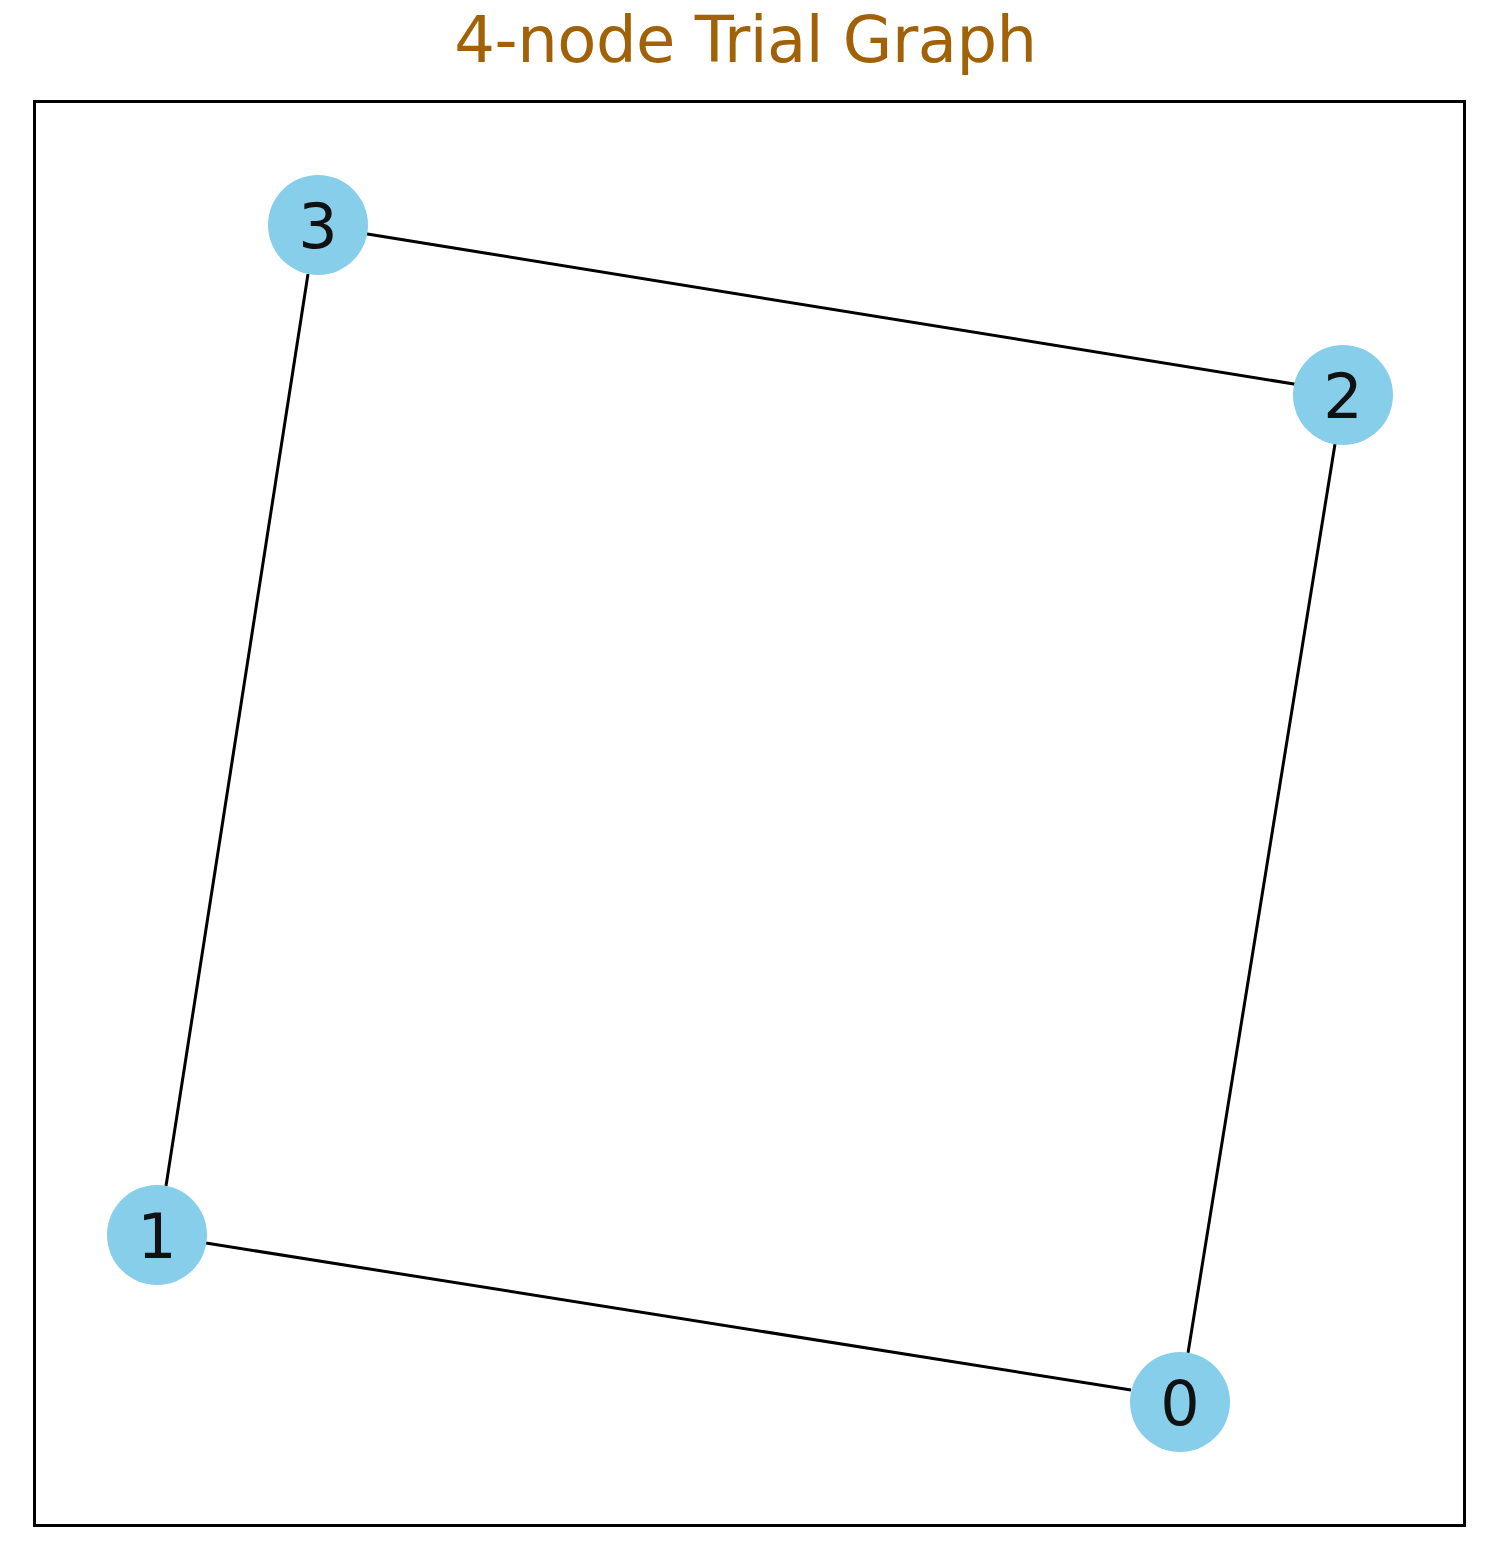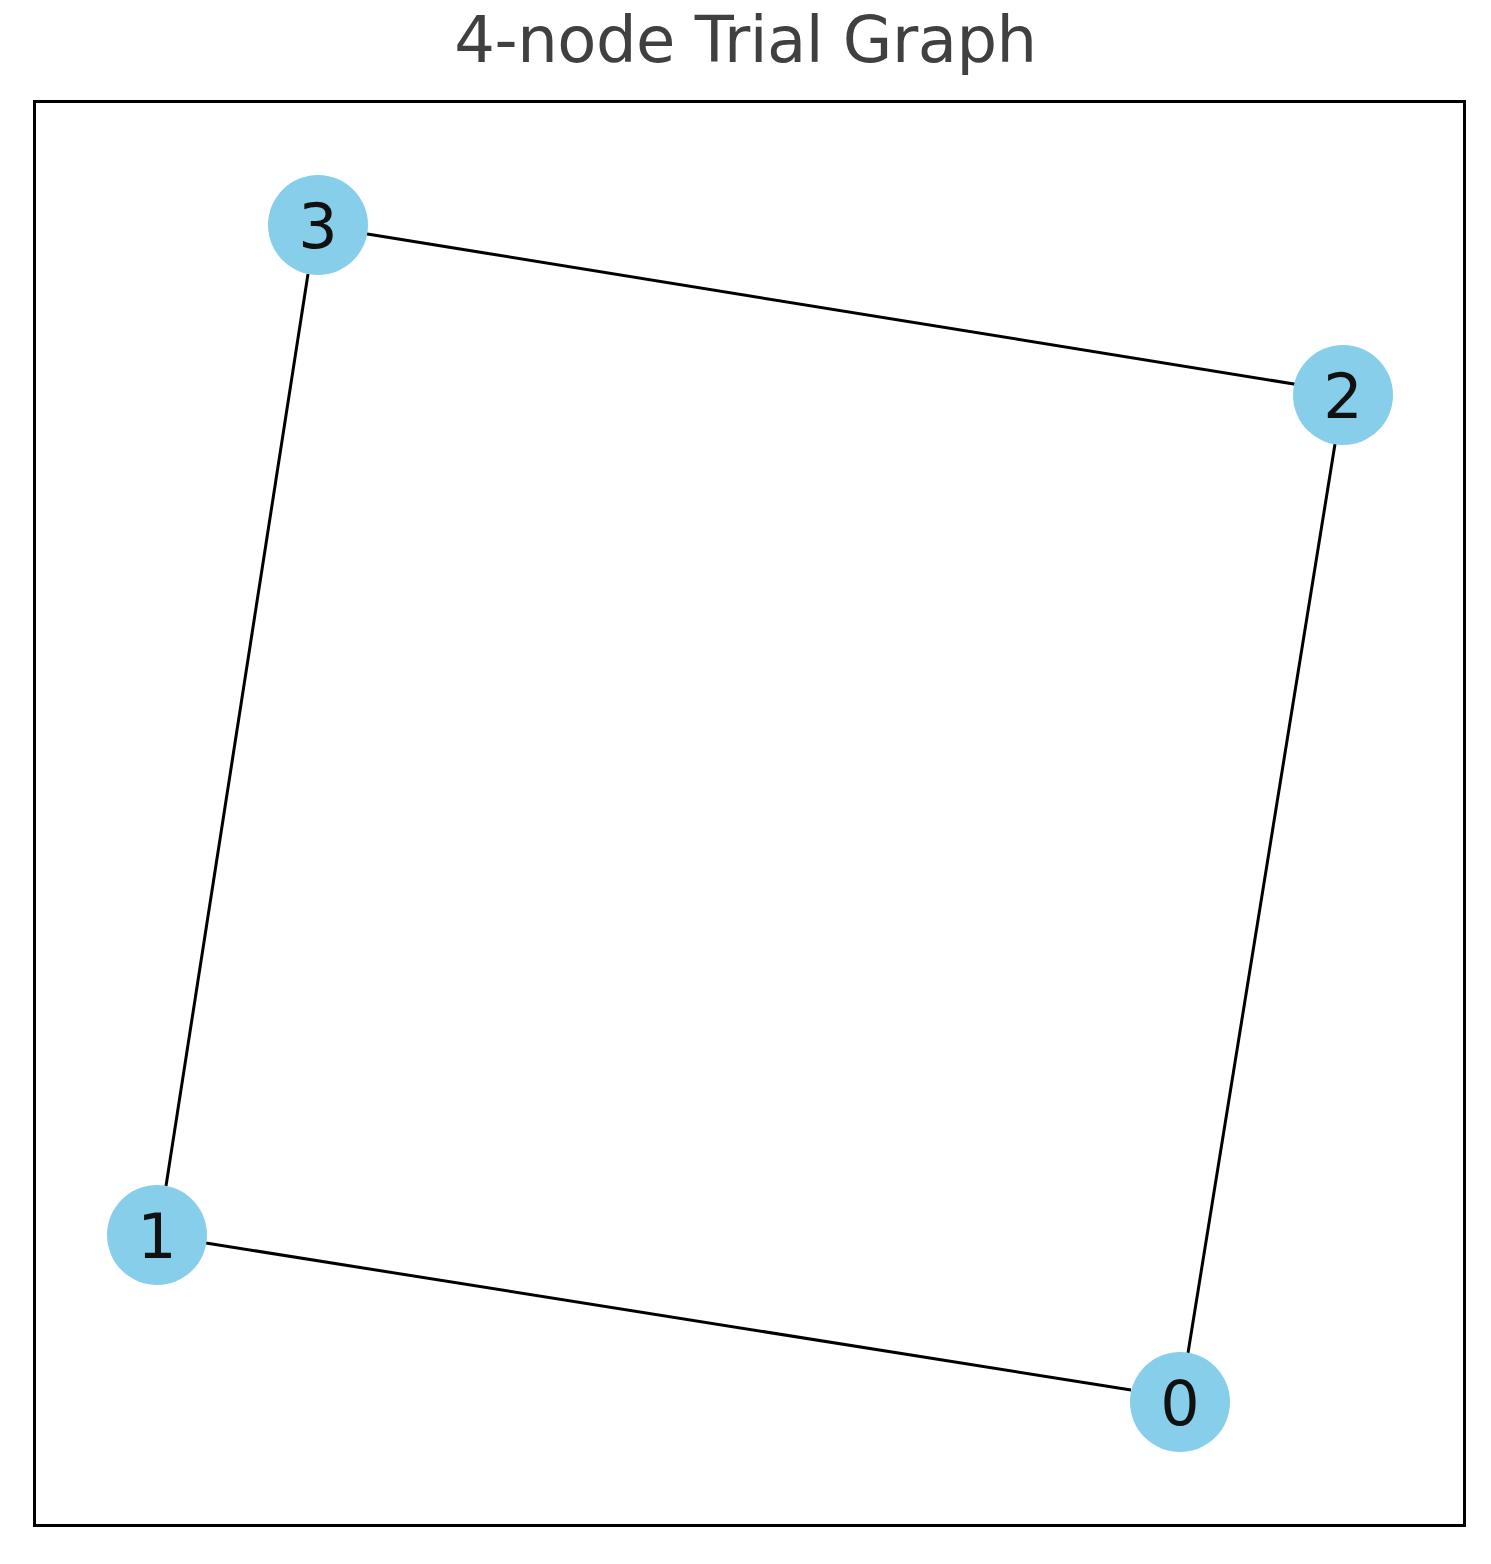--- a/index.html
+++ b/index.html
@@ -23,21 +23,21 @@
 
   
   #chart-title {
     position: absolute;
     left: 0;
     top: 8px;
     width: 1491px;
     text-align: center;
     font-size: 64px;
     line-height: 1.0;
-    color: #404040;
+    color: #a16207;
     font-weight: 400;
     letter-spacing: -0.5px;
     white-space: nowrap;
   }
 
   
   #axes-frame {
     position: absolute;
     left: 33px;
     top: 100px;

